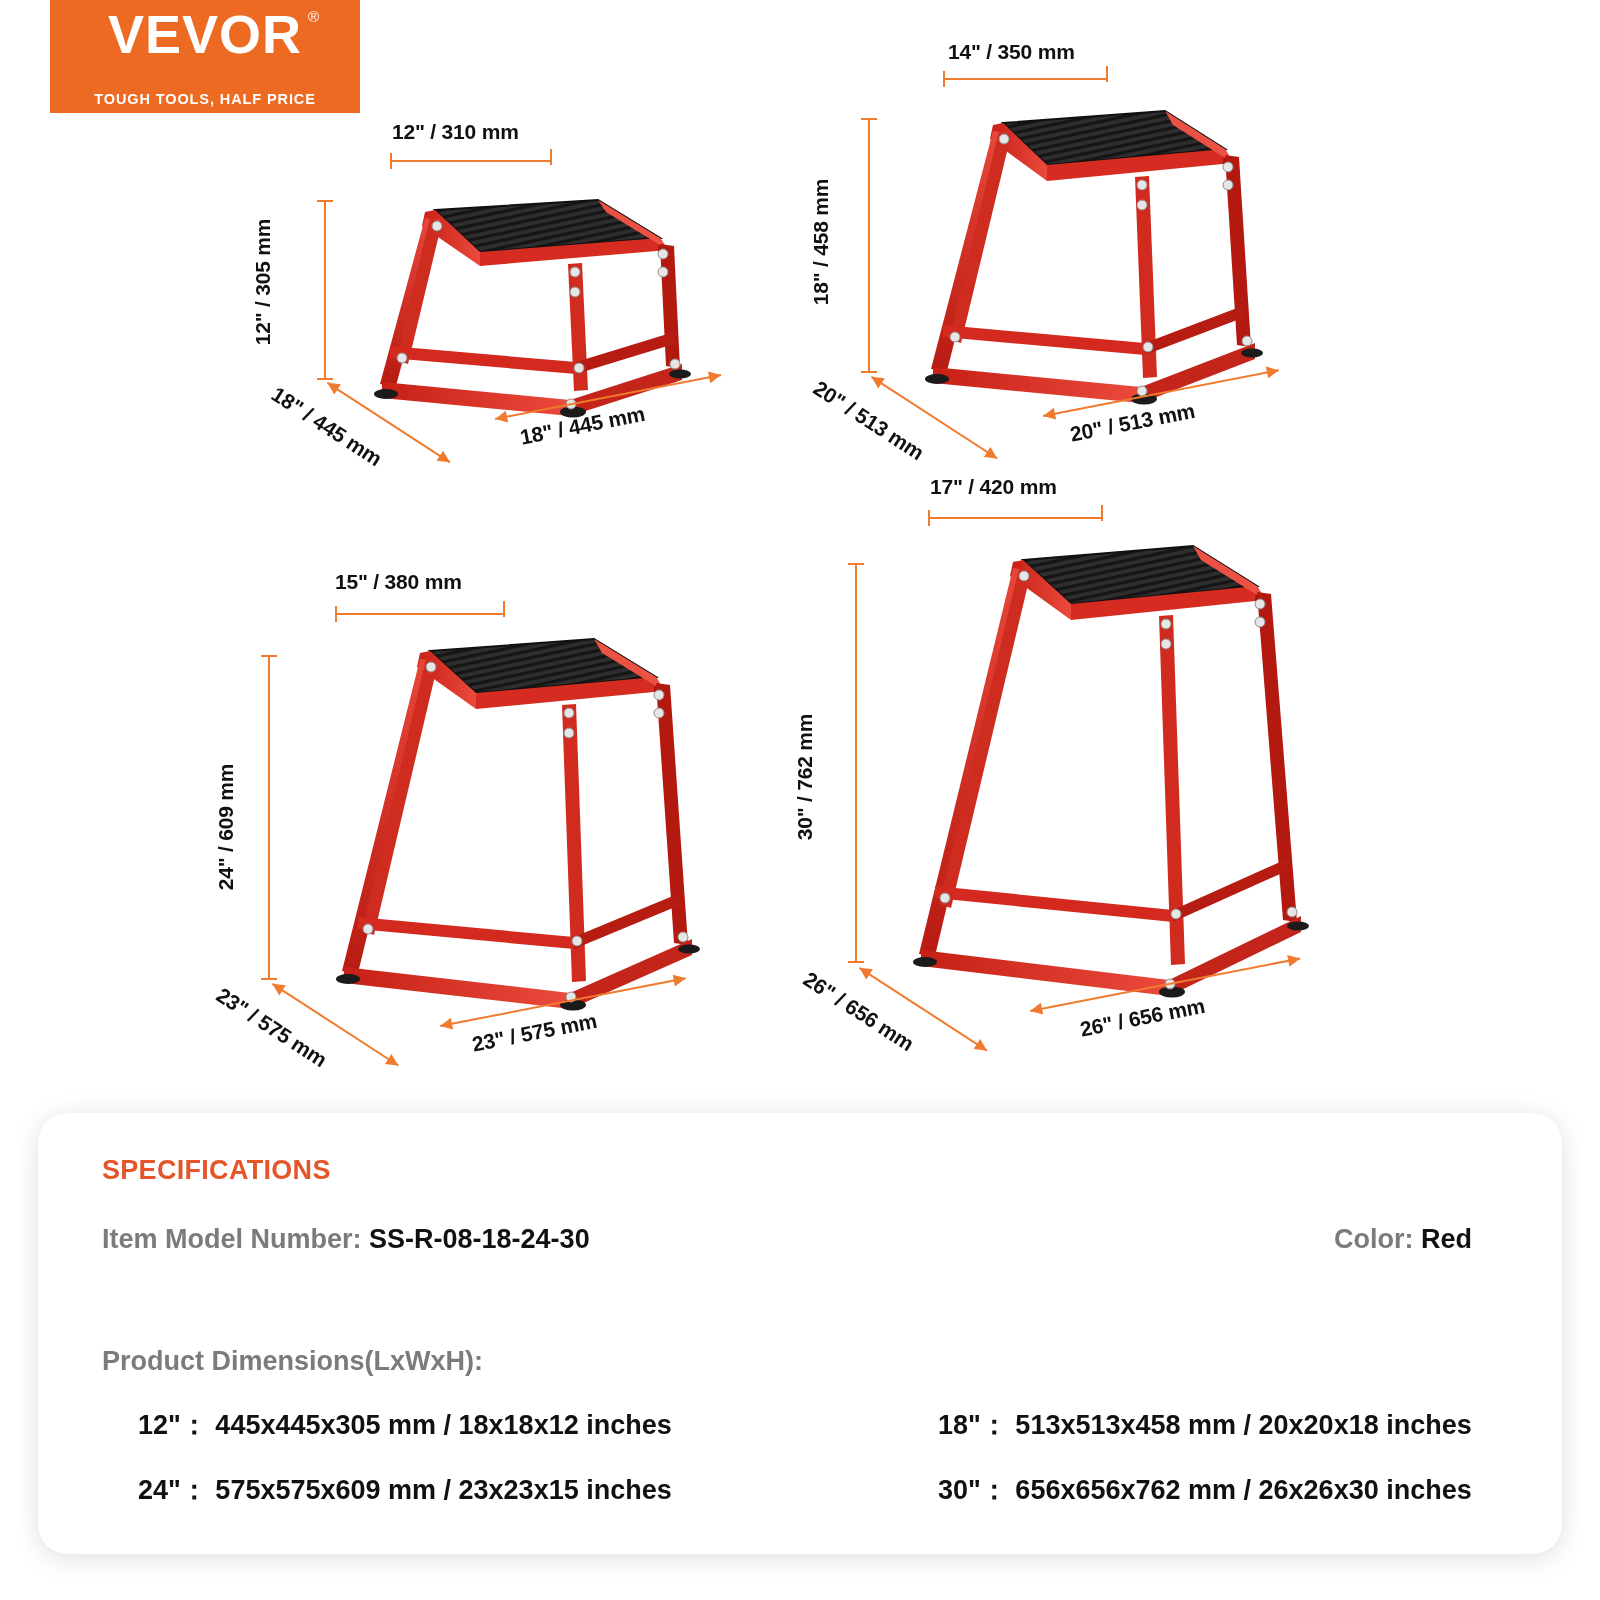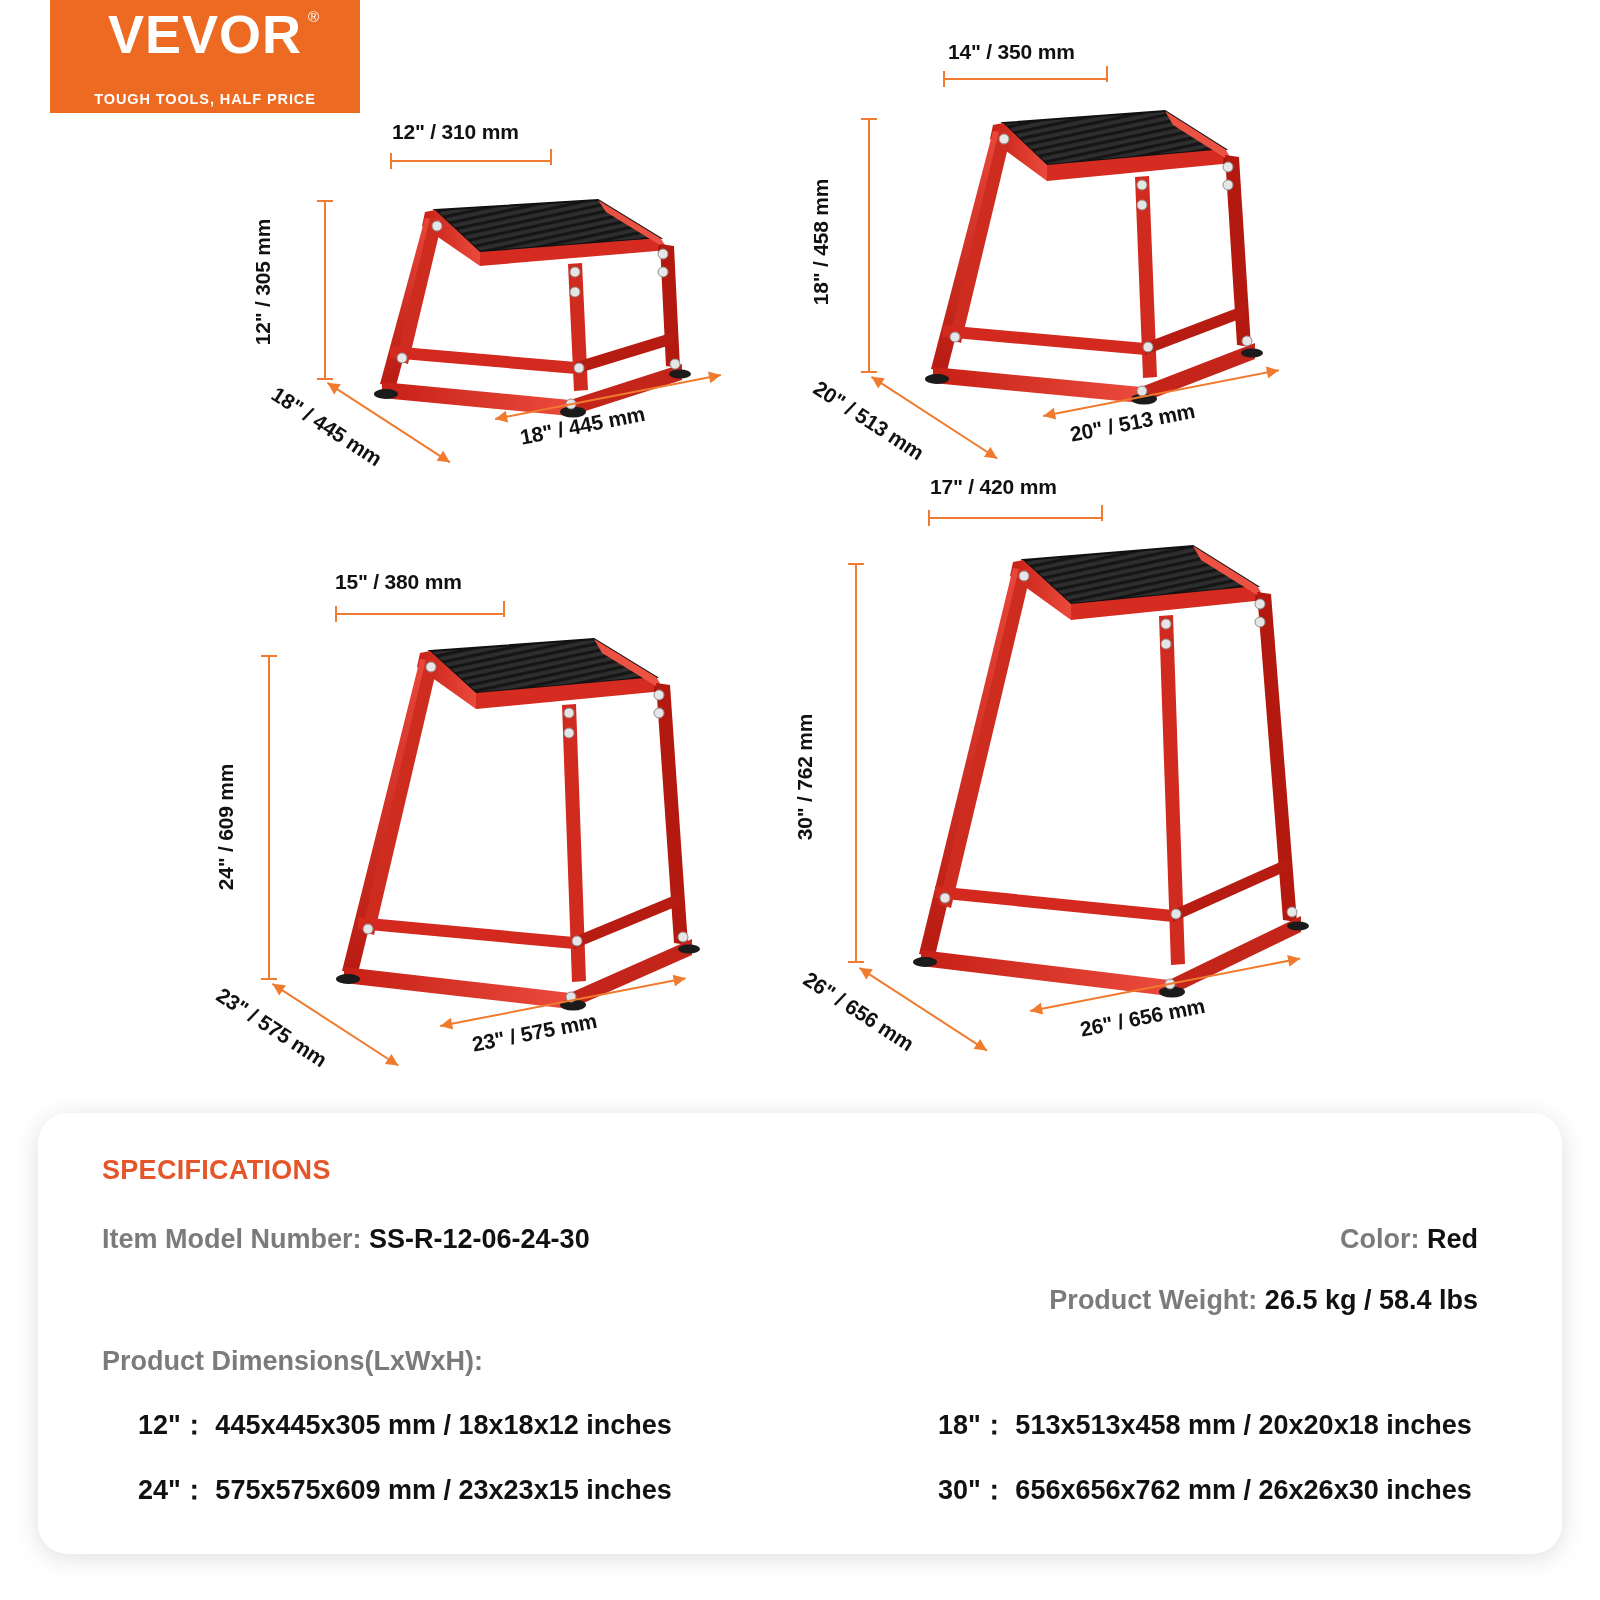--- a/index.html
+++ b/index.html
@@ -72,21 +72,21 @@
   }
   .spec-title {
     position: absolute; left: 64px; top: 42px;
     color: #E4562A; font-size: 27px; font-weight: 700;
     letter-spacing: 0.3px;
   }
   .spec-row { position: absolute; font-size: 27px; line-height: 1; }
   .lbl { color: #7b7b7b; font-weight: 700; }
   .val { color: #111; font-weight: 700; }
   .col-l { left: 64px; }
-  .col-r { right: 84px; text-align: right; }
+  .col-r { right: 90px; text-align: right; }
 
   .dim-row { position: absolute; font-size: 27px; font-weight: 700; color: #111; }
   .dim-row .sz { display: inline-block; min-width: 52px; }
 </style>
 </head>
 <body>
 
 <div class="page">
 
   <div class="logo-box">
@@ -395,31 +395,27 @@
     </div>
     <div class="dim-label" style="left:278px; top:543px; transform:rotate(-11deg); transform-origin:0 0;">26" / 656 mm</div>
   </div>
 
   <div class="spec-card">
 
     <div class="spec-title">SPECIFICATIONS</div>
 
     <div class="spec-row col-l" style="top:113px;">
       <span class="lbl">Item Model Number:</span>
-      <span class="val">SS-R-12-06-24-30</span>
+      <span class="val">SS-R-08-18-24-30</span>
     </div>
     <div class="spec-row col-r" style="top:113px;">
       <span class="lbl">Color:</span>
       <span class="val">Red</span>
     </div>
 
-    <div class="spec-row col-r" style="top:174px;">
-      <span class="lbl">Product Weight:</span>
-      <span class="val">26.5 kg / 58.4 lbs</span>
-    </div>
 
     <div class="spec-row col-l lbl" style="top:235px;">Product Dimensions(LxWxH):</div>
 
     <div class="dim-row" style="left:100px; top:294px;">
       <span class="sz">12"：</span>
       <span>445x445x305 mm / 18x18x12 inches</span>
     </div>
     <div class="dim-row" style="left:900px; top:294px;">
       <span class="sz">18"：</span>
       <span>513x513x458 mm / 20x20x18 inches</span>

